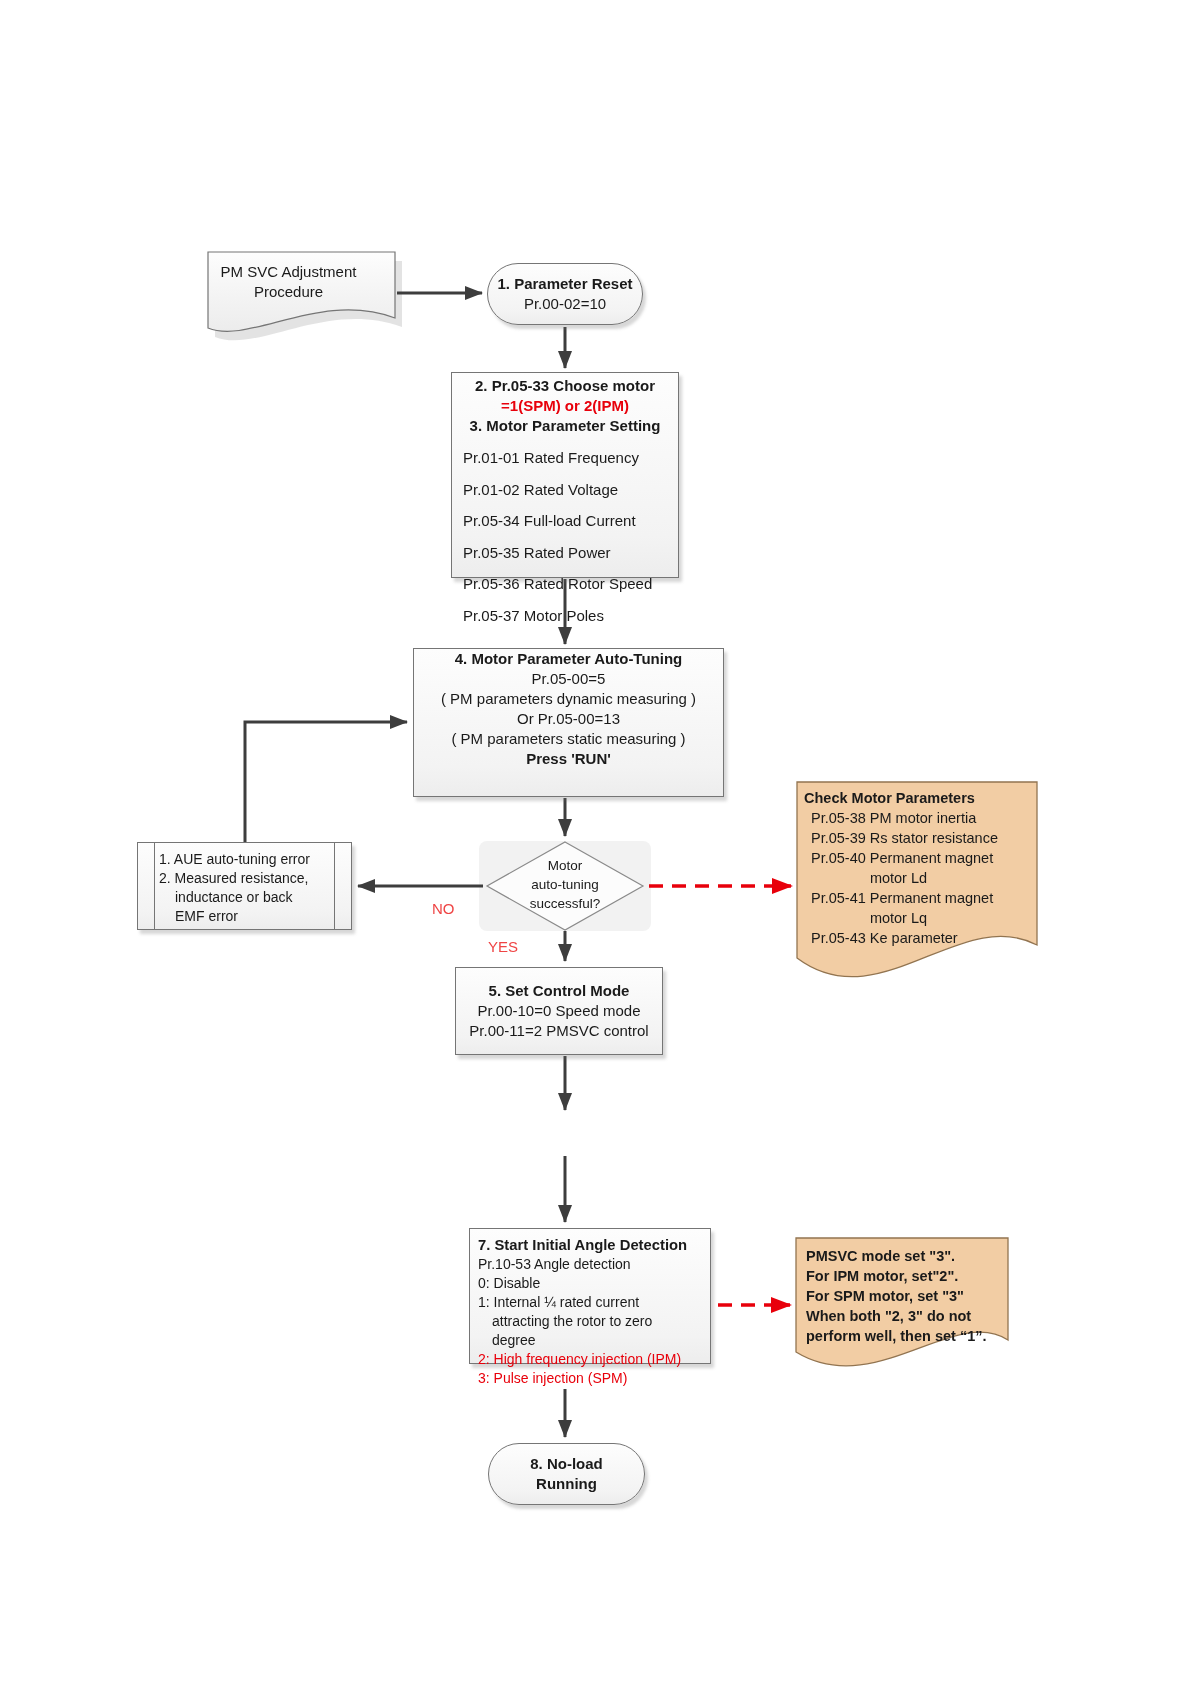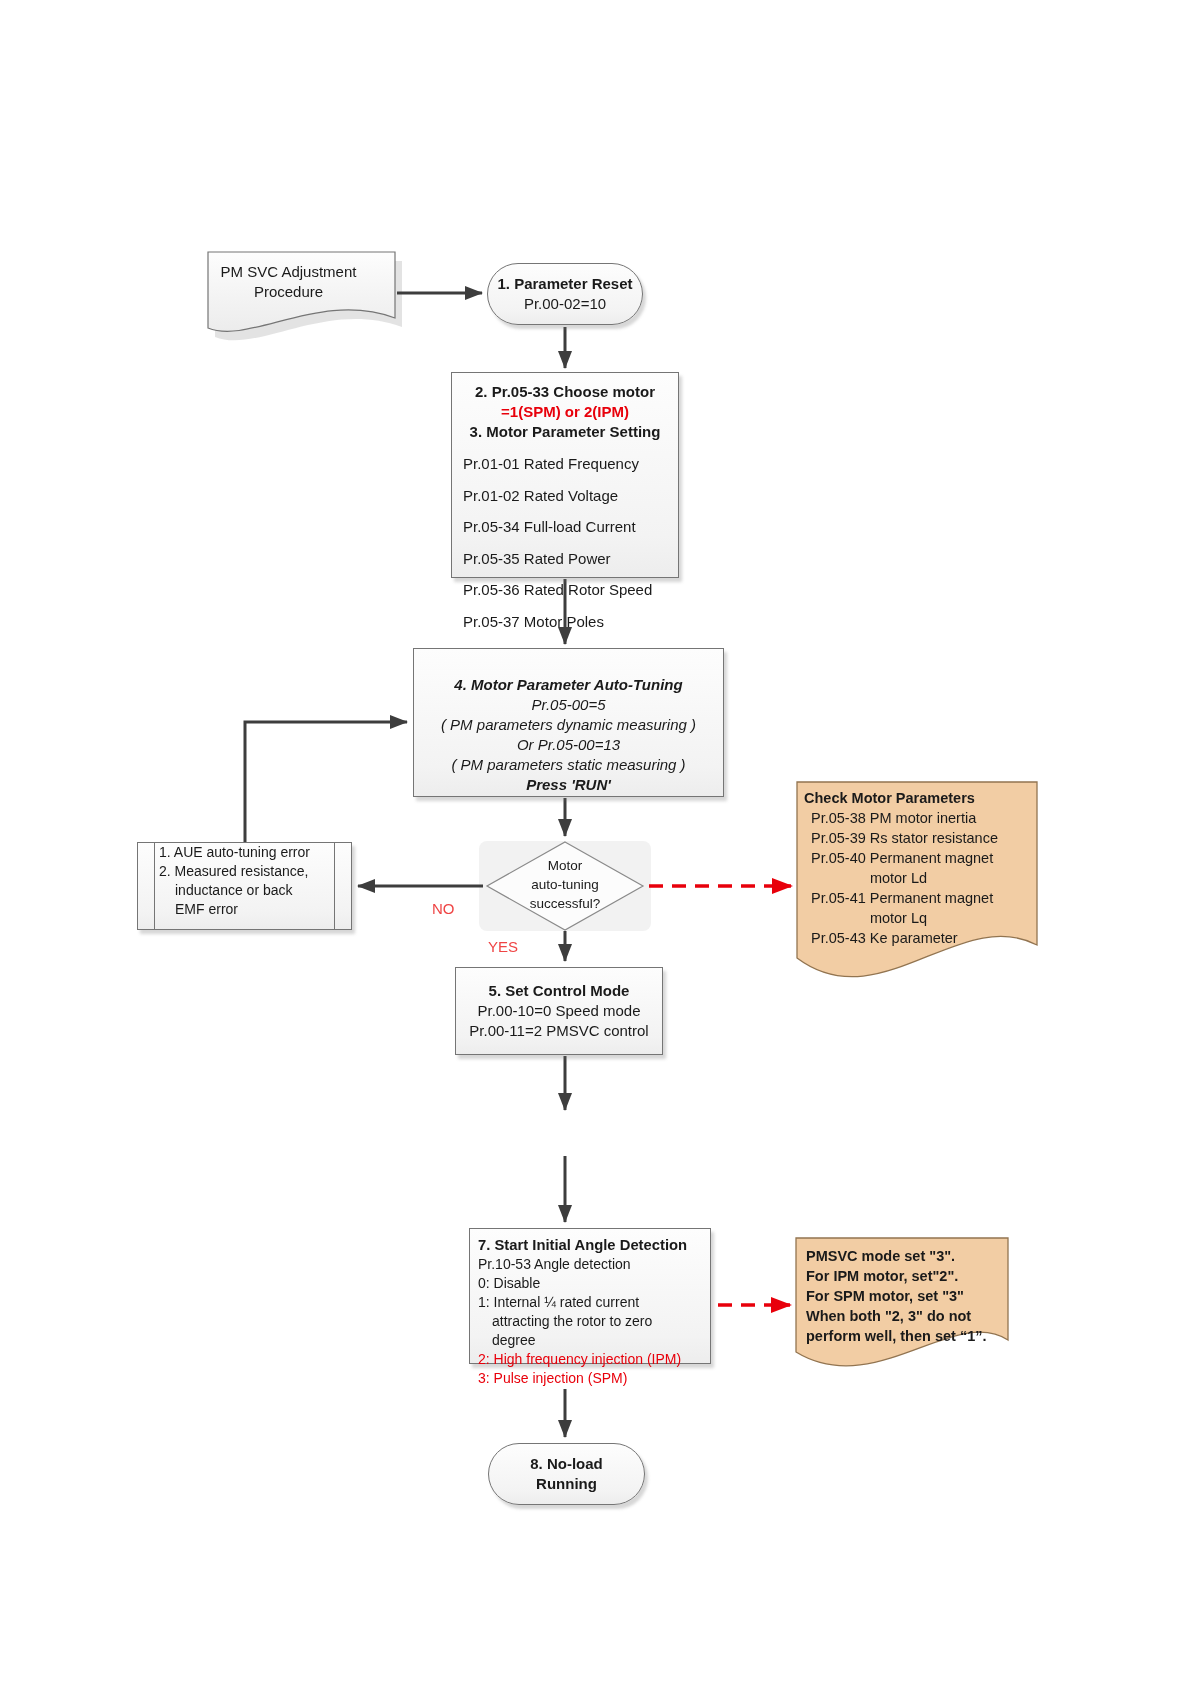--- a/index.html
+++ b/index.html
@@ -70,51 +70,51 @@
   <div class="node overlay proc tx-c" style="left:208px;top:262px;width:161px;">
     <div class="fs15">PM SVC Adjustment</div>
     <div class="fs15">Procedure</div>
   </div>
 
   <div class="node terminator" style="left:487px;top:263px;width:156px;height:62px;">
     <div class="fs15 b">1. Parameter Reset</div>
     <div class="fs15">Pr.00-02=10</div>
   </div>
 
-  <div class="node proc" style="left:451px;top:372px;width:228px;height:206px;padding-top:9px;">
+  <div class="node proc" style="left:451px;top:372px;width:228px;height:206px;padding-top:3px;">
     <div class="fs15 b tx-c">2. Pr.05-33 Choose motor</div>
     <div class="fs15 b red tx-c">=1(SPM) or 2(IPM)</div>
     <div style="height:9px;"></div>
     <div class="fs15 b tx-c">3. Motor Parameter Setting</div>
     <div class="params">Pr.01-01 Rated Frequency</div>
     <div class="params">Pr.01-02 Rated Voltage</div>
     <div class="params">Pr.05-34 Full-load Current</div>
     <div class="params">Pr.05-35 Rated Power</div>
     <div class="params">Pr.05-36 Rated Rotor Speed</div>
     <div class="params">Pr.05-37 Motor Poles</div>
   </div>
 
-  <div class="node proc tx-c" style="left:413px;top:648px;width:311px;height:149px;padding-top:26px;font-style:italic;">
+  <div class="node proc tx-c" style="left:413px;top:648px;width:311px;height:149px;padding-top:0;">
     <div class="fs15 b">4. Motor Parameter Auto-Tuning</div>
     <div class="fs15">Pr.05-00=5</div>
     <div class="fs15">( PM parameters dynamic measuring )</div>
     <div class="fs15">Or Pr.05-00=13</div>
     <div class="fs15">( PM parameters static measuring )</div>
     <div class="fs15 b">Press 'RUN'</div>
   </div>
 
   <div class="overlay proc tx-c" style="left:487px;top:856px;width:156px;">
     <div style="font-size:13.5px;line-height:19px;">Motor</div>
     <div style="font-size:13.5px;line-height:19px;">auto-tuning</div>
     <div style="font-size:13.5px;line-height:19px;">successful?</div>
   </div>
   <div class="lbl" style="left:432px;top:900px;">NO</div>
   <div class="lbl" style="left:488px;top:938px;">YES</div>
 
-  <div class="node proc" style="left:137px;top:842px;width:215px;height:88px;">
+  <div class="node proc" style="left:137px;top:842px;width:215px;height:88px;padding-top:7px;">
     <div style="position:absolute;left:16px;top:0;bottom:0;width:0;border-left:1px solid #757575;"></div>
     <div style="position:absolute;right:16px;top:0;bottom:0;width:0;border-right:1px solid #757575;"></div>
     <div class="fs14" style="padding-left:21px;">1. AUE auto-tuning error</div>
     <div class="fs14" style="padding-left:21px;">2. Measured resistance,</div>
     <div class="fs14" style="padding-left:37px;">inductance or back</div>
     <div class="fs14" style="padding-left:37px;">EMF error</div>
   </div>
 
   <div class="overlay proc" style="left:797px;top:788px;width:203px;">
     <div class="note-line b" style="padding-left:7px;">Check Motor Parameters</div>

